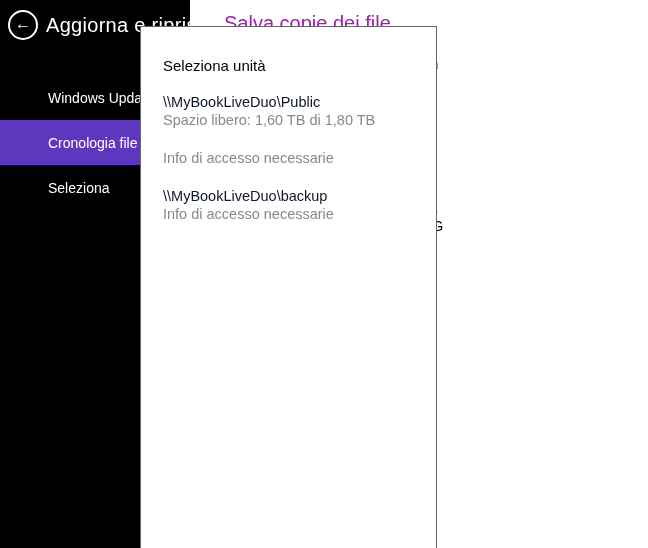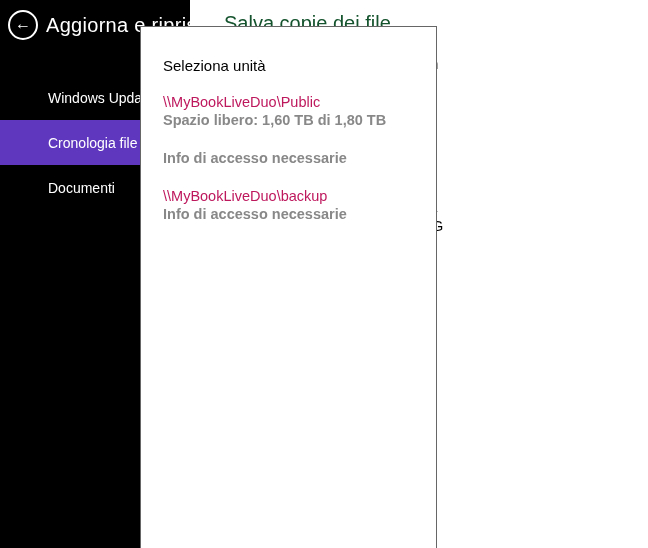--- a/index.html
+++ b/index.html
@@ -7,36 +7,36 @@
   .root { display: flex; height: 100%; }
   .left-pane { width: 190px; background: #000; color: #fff; flex-shrink: 0; }
   .header { display: flex; align-items: center; height: 50px; padding-left: 8px; gap: 8px; white-space: nowrap; }
   .back-circle { width: 30px; height: 30px; border: 2px solid #fff; border-radius: 50%; display: flex; align-items: center; justify-content: center; flex-shrink: 0; }
   .back-arrow { font-size: 16px; line-height: 1; position: relative; top: -1px; }
   .title { font-size: 20px; font-weight: 300; letter-spacing: 0.3px; }
   .nav { margin-top: 25px; }
   .nav-item { height: 45px; display: flex; align-items: center; padding-left: 48px; font-size: 14px; white-space: nowrap; overflow: hidden; }
   .nav-item.active { background: #5f37be; }
   .right-pane { flex: 1; background: #fff; color: #000; padding: 12px 0 0 34px; position: relative; overflow: hidden; white-space: nowrap; }
-  .content-title { color: #14532d; font-size: 20px; font-weight: 400; margin-bottom: 20px; }
+  .content-title { color: #a21caf; font-size: 20px; font-weight: 400; margin-bottom: 20px; }
   .para { font-size: 14.5px; color: #000; line-height: 1.35; margin-bottom: 18px; }
   .section-label { font-size: 14.5px; color: #000; margin-bottom: 6px; }
   .toggle-row { display: flex; align-items: center; gap: 18px; margin-bottom: 24px; }
   .toggle-label { font-weight: 700; font-size: 14.5px; }
   .toggle { width: 52px; height: 20px; border: 2px solid #000; position: relative; background: #5f37be; }
   .toggle-knob { position: absolute; right: 0; top: 0; width: 11px; height: 100%; background: #000; }
   .link { color: #521c78; font-size: 14.5px; margin: 18px 0 20px 0; }
   .backup-btn { display: inline-block; background: #ccc; border: 1px solid #aaa; padding: 6px 16px; font-size: 14.5px; margin-top: 4px; }
   .search-icon { position: absolute; top: 14px; left: 350px; color: #fff; font-size: 16px; }
   
   .flyout { position: absolute; left: 140px; top: 26px; width: 297px; height: 546px; background: #fff; border: 1px solid #666; padding: 30px 20px 20px 22px; z-index: 10; }
   .flyout-title { font-size: 15px; color: #000; margin-bottom: 20px; }
   .drive { margin-bottom: 22px; }
-  .drive-path { font-size: 14.5px; color: #be185d; }
-  .drive-sub { font-size: 14.5px; color: #888; margin-top: 2px; font-weight: bold; }
+  .drive-path { font-size: 14.5px; color: #0f172a; }
+  .drive-sub { font-size: 14.5px; color: #888; margin-top: 2px; }
 </style>
 </head>
 <body>
 
 <div class="root">
   <div class="left-pane">
     <div class="header">
       <div class="back-circle">
         <span class="back-arrow">←</span>
       </div>
@@ -44,21 +44,21 @@
     </div>
     <span class="search-icon">🔍</span>
     <div class="nav">
       <div class="nav-item">
         <span>Windows Update</span>
       </div>
       <div class="nav-item active">
         <span>Cronologia file</span>
       </div>
       <div class="nav-item">
-        <span>Documenti</span>
+        <span>Seleziona</span>
       </div>
     </div>
   </div>
 
   <div class="right-pane">
     <div class="content-title">Salva copie dei file</div>
     <div class="para">
       <div>Crea automaticamente su una un</div>
       <div>nelle cartelle Documenti, Musica</div>
       <div>nel caso in cui vengano persi o d</div>

